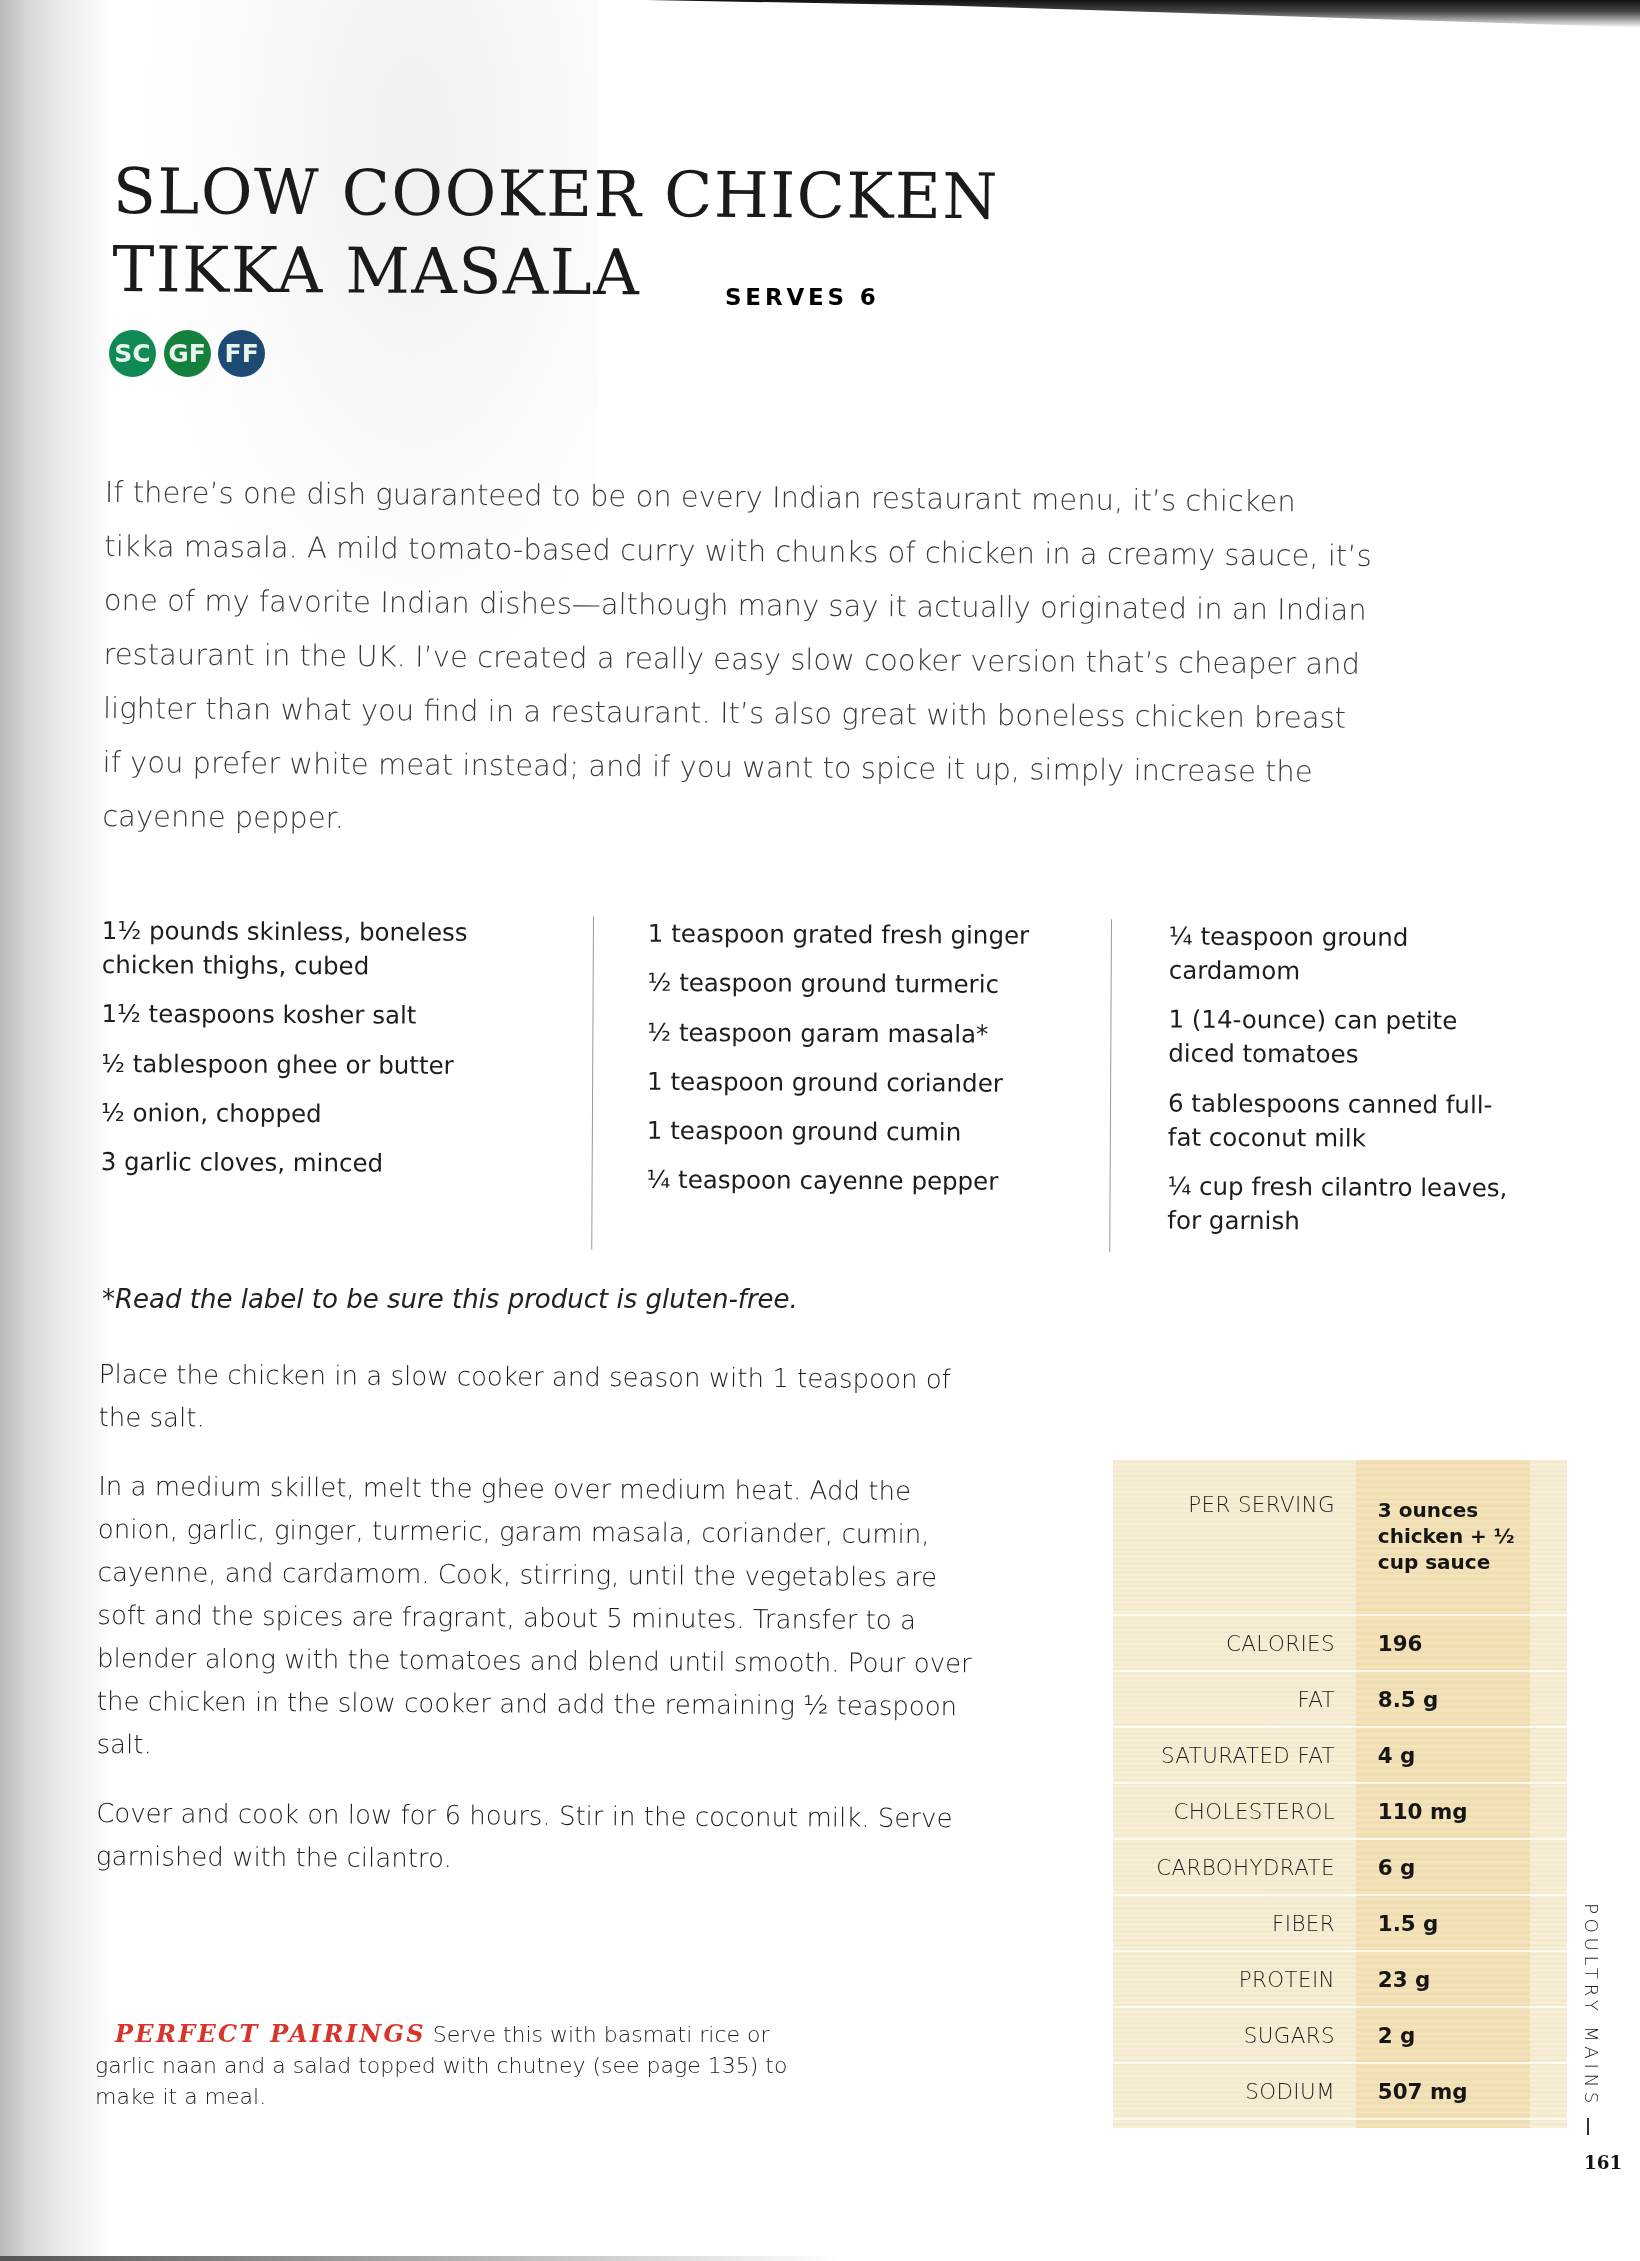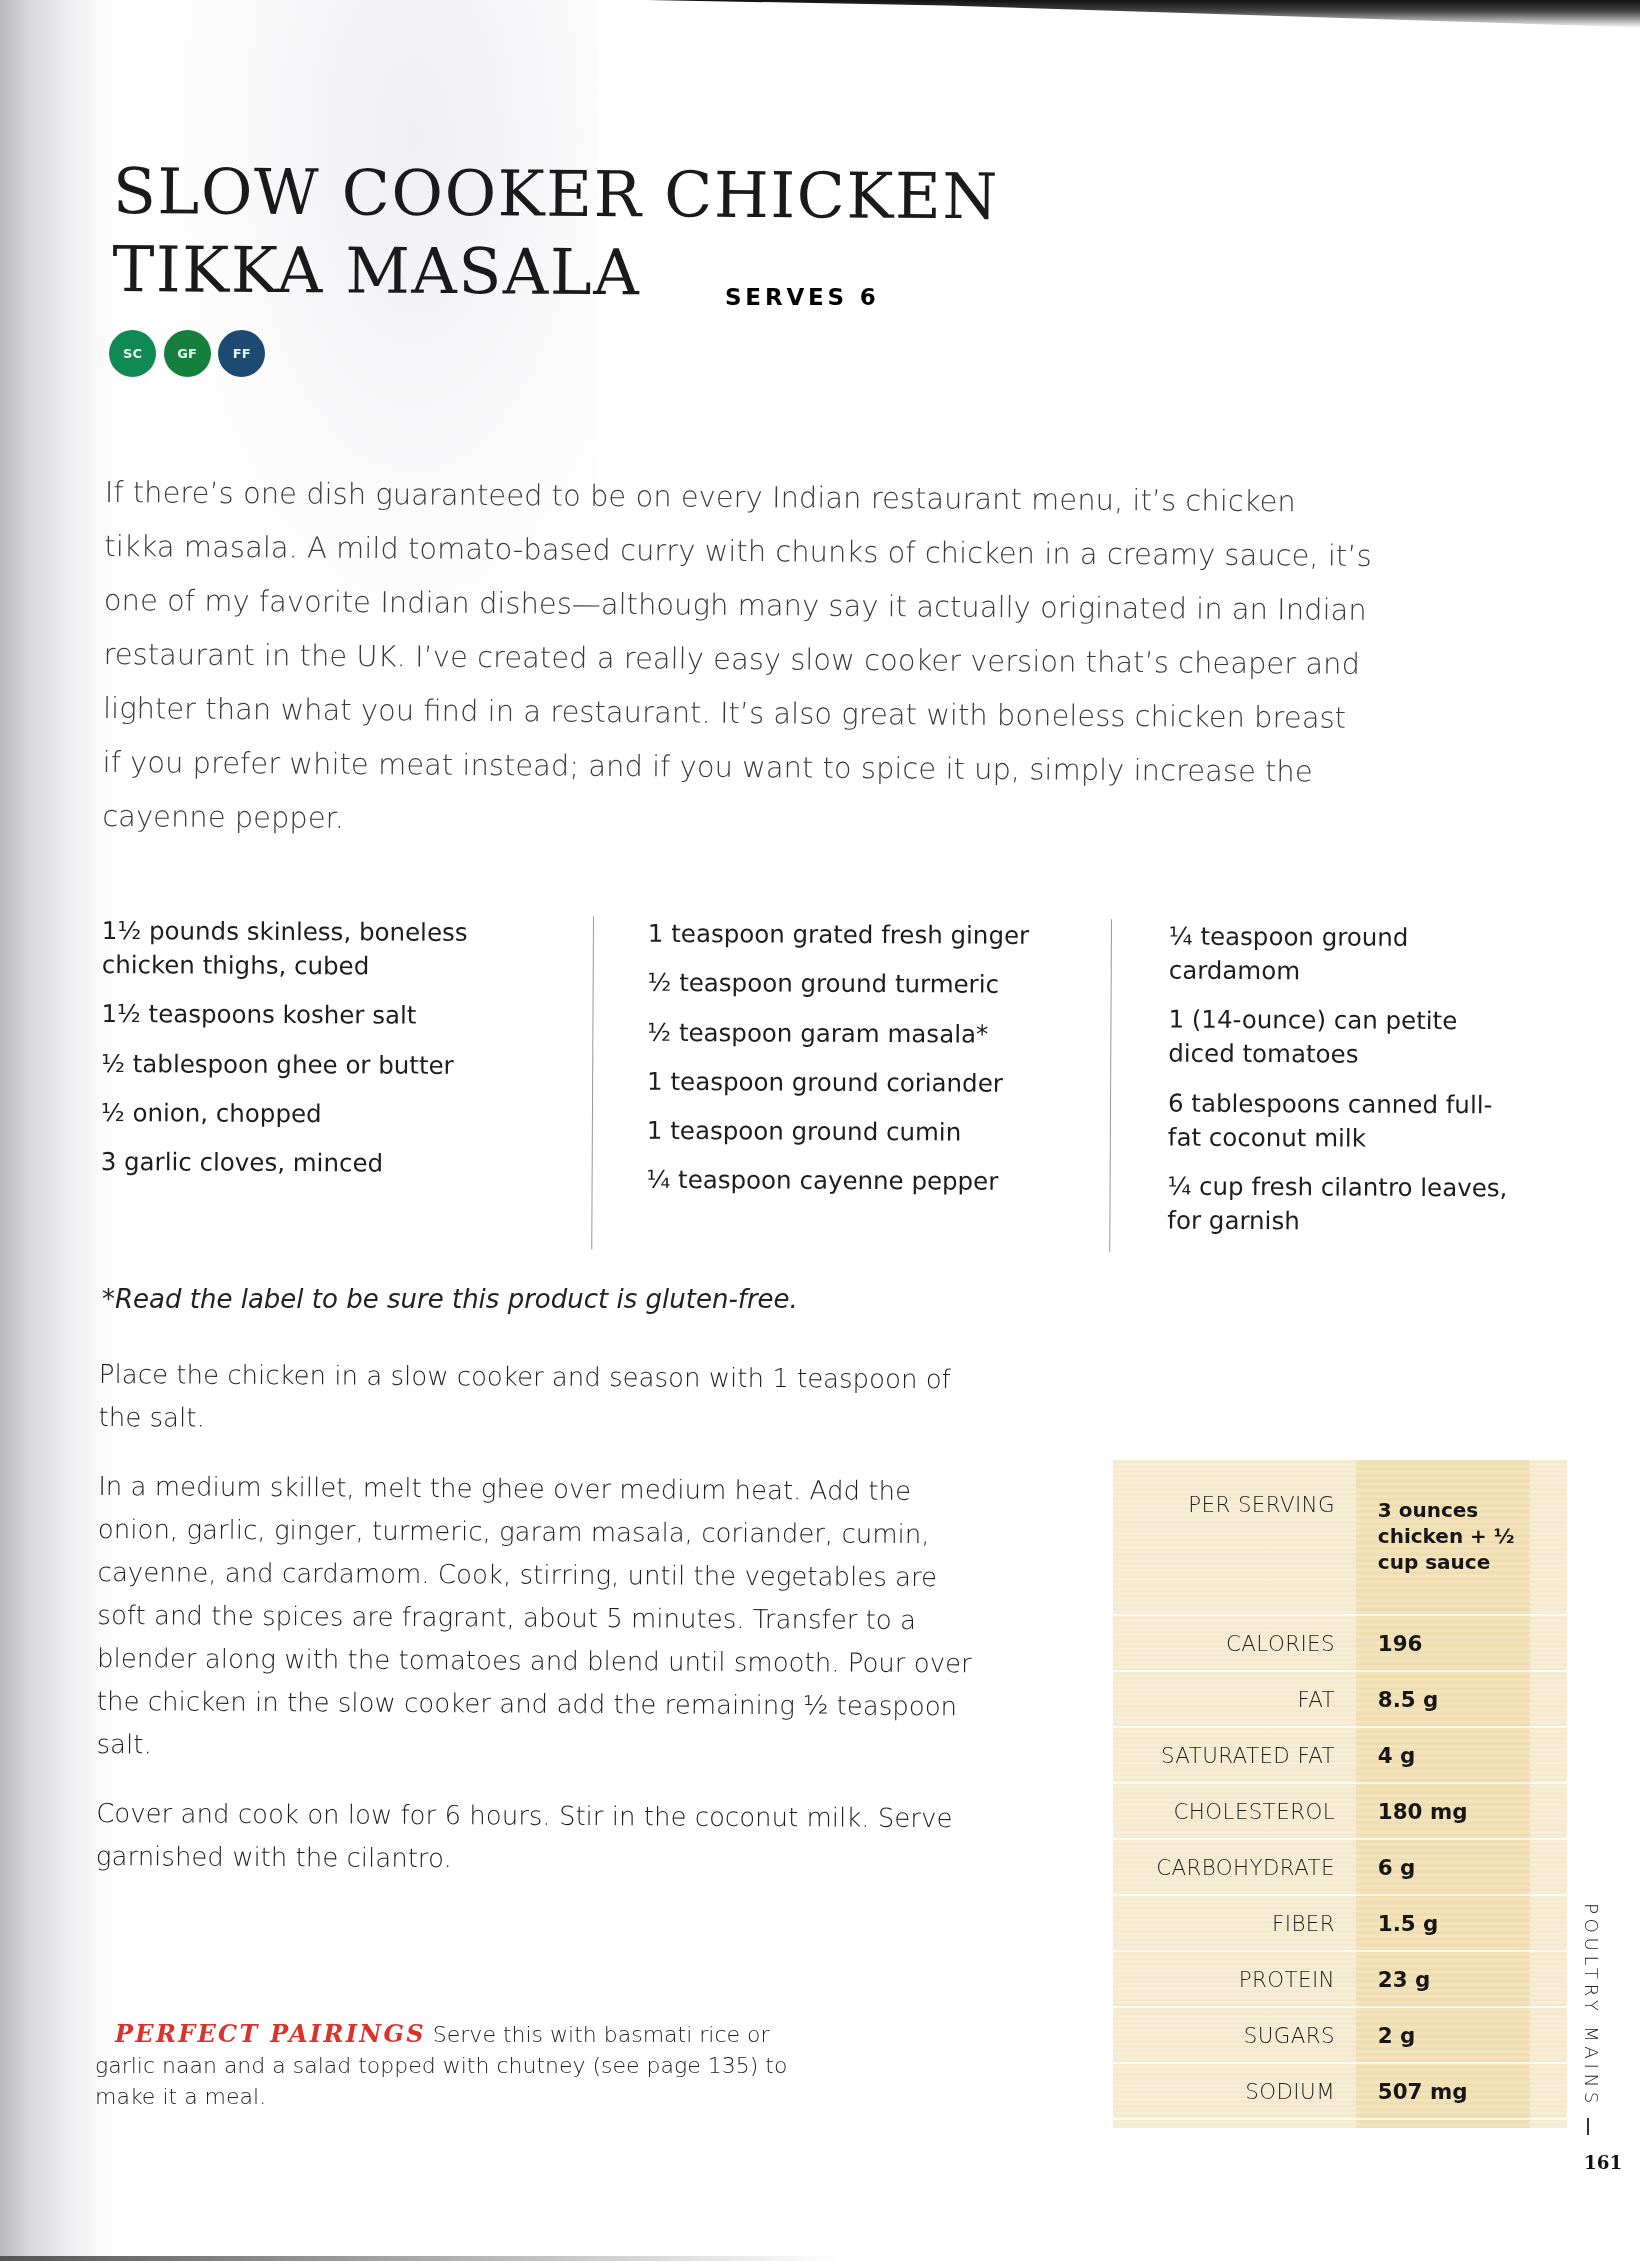--- a/index.html
+++ b/index.html
@@ -37,21 +37,21 @@
     }
     .serves {
       position: absolute; left: 725px; top: 284px;
       font-family: "DejaVu Sans", sans-serif; font-weight: bold;
       font-size: 23px; letter-spacing: 3.8px; color: #000000;
     }
     .badges { position: absolute; left: 109px; top: 330px; display: flex; gap: 7.6px; }
     .badge {
       width: 47px; height: 47px; border-radius: 50%;
       display: flex; align-items: center; justify-content: center;
-      color: #e8f3ee; font-family: "DejaVu Sans", sans-serif; font-weight: bold; font-size: 13px;
+      color: #e8f3ee; font-family: "DejaVu Sans", sans-serif; font-weight: bold; font-size: 25px;
     }
 
     .intro {
       position: absolute; left: 105px; top: 465px; width: 1269px;
       font-family: "DejaVu Sans", sans-serif; font-weight: 200;
       font-size: 29px; line-height: 54px; color: #3a3a3a;
       transform: rotate(0.45deg); transform-origin: left top;
     }
     .intro p { margin: 0; }
 
@@ -202,21 +202,21 @@
   <div class="nut-row std">
     <div class="nut-label">FAT</div>
     <div class="nut-value">8.5 g</div>
   </div>
   <div class="nut-row std">
     <div class="nut-label">SATURATED FAT</div>
     <div class="nut-value">4 g</div>
   </div>
   <div class="nut-row std">
     <div class="nut-label">CHOLESTEROL</div>
-    <div class="nut-value">180 mg</div>
+    <div class="nut-value">110 mg</div>
   </div>
   <div class="nut-row std">
     <div class="nut-label">CARBOHYDRATE</div>
     <div class="nut-value">6 g</div>
   </div>
   <div class="nut-row std">
     <div class="nut-label">FIBER</div>
     <div class="nut-value">1.5 g</div>
   </div>
   <div class="nut-row std">

